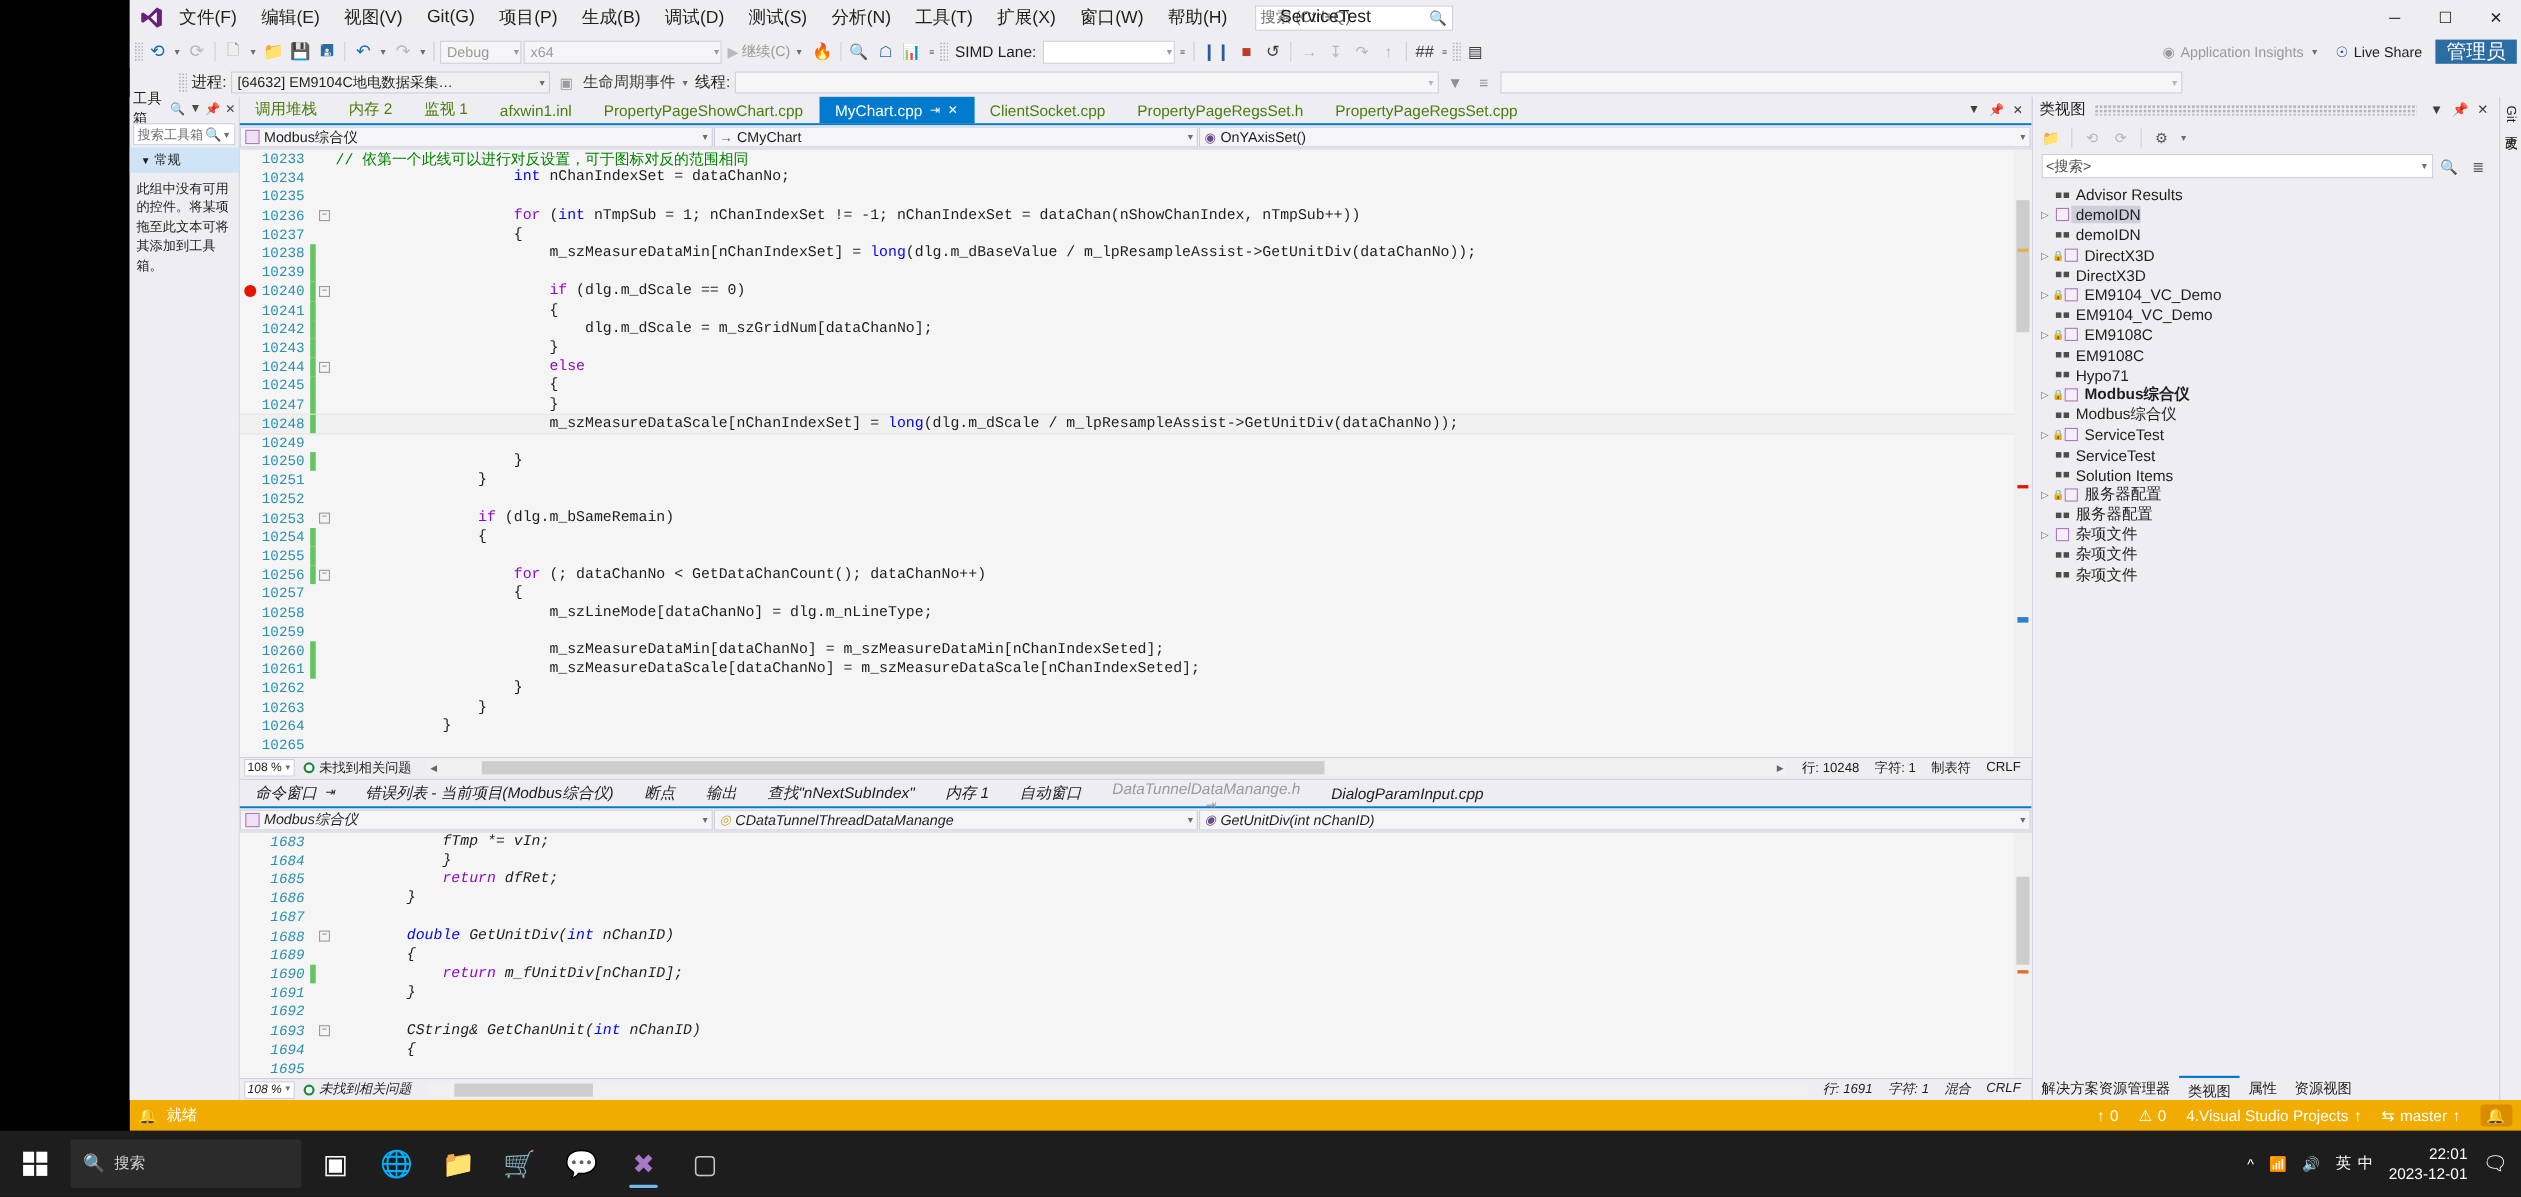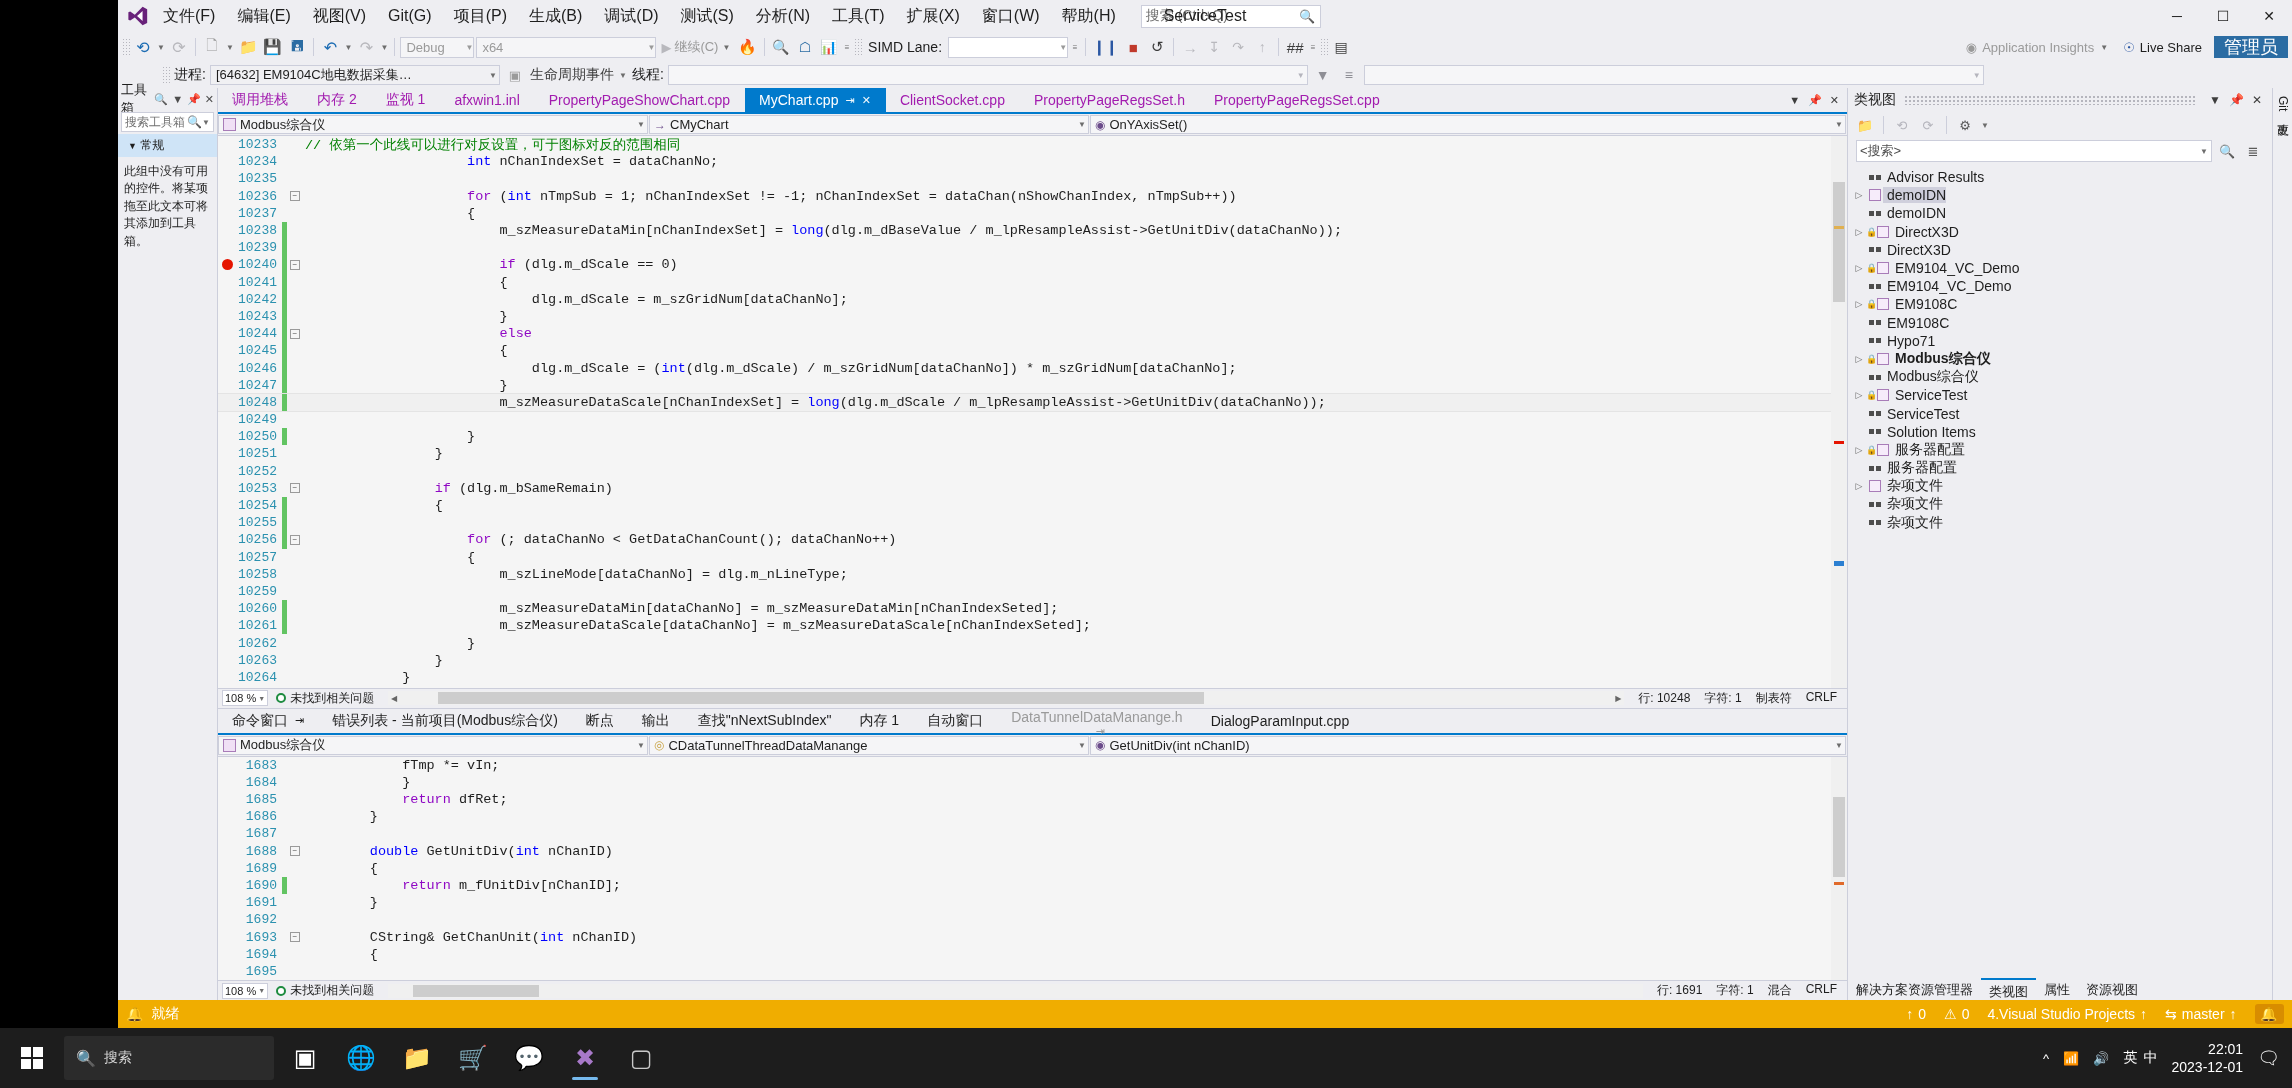--- a/index.html
+++ b/index.html
@@ -87,21 +87,21 @@
   .lp-head .sp { margin-left:auto; display:flex; gap:4px; font-size:11px; color:#4d4d4d;}
   .lp-search { height:20px; margin:2px 3px; border:1px solid #cccedb; background:#fff;
                display:flex; align-items:center; font-size:12px; color:#717171; padding:0 3px; }
   .lp-section { font-size:12px; color:#1e1e1e; padding:3px 3px 3px 10px; background:#cfe4f7; }
   .lp-note { font-size:12px; color:#1e1e1e; line-height:1.45; padding:6px 6px; }
 
   
   .editorcol { flex:1; display:flex; flex-direction:column; min-width:0; }
   .tabstrip { height:26px; background:#eeeef2; display:flex; align-items:stretch;
               border-bottom:2px solid #007acc; flex:0 0 26px; }
-  .tab { display:flex; align-items:center; padding:0 14px; font-size:14px; color:#a21caf;
+  .tab { display:flex; align-items:center; padding:0 14px; font-size:14px; color:#4d7c0f;
          white-space:nowrap; border-right:1px solid transparent; }
   .tab.active { background:#007acc; color:#fff;justify-content:center; }
   .tab .pin, .tab .x { margin-left:7px; font-size:11px; opacity:.95; }
   .tabstrip-end { margin-left:auto; display:flex; align-items:center; gap:8px; padding:0 8px;
                   font-size:11px; color:#3d3d3d;}
 
   
   .navbar { height:22px; background:#eeeef2; display:flex; align-items:stretch;
             border-bottom:1px solid #cccedb; flex:0 0 22px; }
   .navcombo { display:flex; align-items:center; border:1px solid #cccedb; background:#f5f5f7;
@@ -143,21 +143,21 @@
   .statusok { display:flex; align-items:center; gap:4px; }
   .okdot { width:10px; height:10px; border-radius:50%; background:#fff; border:2px solid #1d8b3f; }
   .hscroll { flex:1; height:14px; background:#f0f0f0; position:relative; margin:0 6px; }
   .hs-thumb { position:absolute; left:30%; width:48%; top:1px; bottom:1px; background:#cdcdcd; }
   .hs-arrow { position:absolute; top:0; bottom:0; width:12px; display:flex; align-items:center;
               justify-content:center; font-size:8px; color:#666; }
   .statend { display:flex; gap:14px; padding-right:6px; }
 
   
   .bottomdock { flex:0 0 268px; display:flex; flex-direction:column; background:#eeeef2;
-                border-top:1px solid #cccedb; }
+                border-top:1px solid #cccedb;font-style:italic; }
 
   
   .rightpane { width:425px; flex:0 0 425px; background:#eeeef2; display:flex; flex-direction:column;
                border-left:1px solid #cccedb; }
   .rp-head { height:24px; display:flex; align-items:center; padding:0 6px; font-size:14px; color:#1e1e1e; }
   .rp-head .dots { flex:1; height:10px; margin:0 8px;
     background-image:radial-gradient(#b5b5bd 45%, transparent 46%); background-size:4px 4px; }
   .rp-head .hb { padding:0 4px; font-size:12px; color:#3d3d3d; }
   .rp-tools { height:26px; display:flex; align-items:center; gap:4px; padding:0 6px; }
   .rp-tbtn { width:22px; height:20px; display:flex; align-items:center; justify-content:center;
@@ -446,21 +446,20 @@
             <div class="coderow"><div class="gutter-bp"></div><div class="lineno">10236</div><div class="changebar"></div><div class="outline"><div class="obox">−</div></div><div class="codetext"><span style="white-space:pre">                    </span><span class="kwp">for</span> (<span class="kw">int</span> nTmpSub = 1; nChanIndexSet != -1; nChanIndexSet = dataChan(nShowChanIndex, nTmpSub++))</div></div>
             <div class="coderow"><div class="gutter-bp"></div><div class="lineno">10237</div><div class="changebar"></div><div class="outline"></div><div class="codetext"><span style="white-space:pre">                    </span>{</div></div>
             <div class="coderow"><div class="gutter-bp"></div><div class="lineno">10238</div><div class="changebar chg-green"></div><div class="outline"></div><div class="codetext"><span style="white-space:pre">                        </span>m_szMeasureDataMin[nChanIndexSet] = <span class="kw">long</span>(dlg.m_dBaseValue / m_lpResampleAssist-&gt;GetUnitDiv(dataChanNo));</div></div>
             <div class="coderow"><div class="gutter-bp"></div><div class="lineno">10239</div><div class="changebar chg-green"></div><div class="outline"></div><div class="codetext"><span style="white-space:pre"></span></div></div>
             <div class="coderow"><div class="gutter-bp"><div class="bpdot"></div></div><div class="lineno">10240</div><div class="changebar chg-green"></div><div class="outline"><div class="obox">−</div></div><div class="codetext"><span style="white-space:pre">                        </span><span class="kwp">if</span> (dlg.m_dScale == 0)</div></div>
             <div class="coderow"><div class="gutter-bp"></div><div class="lineno">10241</div><div class="changebar chg-green"></div><div class="outline"></div><div class="codetext"><span style="white-space:pre">                        </span>{</div></div>
             <div class="coderow"><div class="gutter-bp"></div><div class="lineno">10242</div><div class="changebar chg-green"></div><div class="outline"></div><div class="codetext"><span style="white-space:pre">                            </span>dlg.m_dScale = m_szGridNum[dataChanNo];</div></div>
             <div class="coderow"><div class="gutter-bp"></div><div class="lineno">10243</div><div class="changebar chg-green"></div><div class="outline"></div><div class="codetext"><span style="white-space:pre">                        </span>}</div></div>
             <div class="coderow"><div class="gutter-bp"></div><div class="lineno">10244</div><div class="changebar chg-green"></div><div class="outline"><div class="obox">−</div></div><div class="codetext"><span style="white-space:pre">                        </span><span class="kwp">else</span></div></div>
             <div class="coderow"><div class="gutter-bp"></div><div class="lineno">10245</div><div class="changebar chg-green"></div><div class="outline"></div><div class="codetext"><span style="white-space:pre">                        </span>{</div></div>
-            <div class="coderow"><div class="gutter-bp"></div><div class="lineno">10246</div><div class="changebar chg-green"></div><div class="outline"></div><div class="codetext"><span style="white-space:pre">                            </span>dlg.m_dScale = (<span class="kw">int</span>(dlg.m_dScale) / m_szGridNum[dataChanNo]) * m_szGridNum[dataChanNo];</div></div>
             <div class="coderow"><div class="gutter-bp"></div><div class="lineno">10247</div><div class="changebar chg-green"></div><div class="outline"></div><div class="codetext"><span style="white-space:pre">                        </span>}</div></div>
             <div class="coderow curline"><div class="gutter-bp"></div><div class="lineno">10248</div><div class="changebar chg-green"></div><div class="outline"></div><div class="codetext"><span style="white-space:pre">                        </span>m_szMeasureDataScale[nChanIndexSet] = <span class="kw">long</span>(dlg.m_dScale / m_lpResampleAssist-&gt;GetUnitDiv(dataChanNo));</div></div>
             <div class="coderow"><div class="gutter-bp"></div><div class="lineno">10249</div><div class="changebar"></div><div class="outline"></div><div class="codetext"><span style="white-space:pre"></span></div></div>
             <div class="coderow"><div class="gutter-bp"></div><div class="lineno">10250</div><div class="changebar chg-green"></div><div class="outline"></div><div class="codetext"><span style="white-space:pre">                    </span>}</div></div>
             <div class="coderow"><div class="gutter-bp"></div><div class="lineno">10251</div><div class="changebar"></div><div class="outline"></div><div class="codetext"><span style="white-space:pre">                </span>}</div></div>
             <div class="coderow"><div class="gutter-bp"></div><div class="lineno">10252</div><div class="changebar"></div><div class="outline"></div><div class="codetext"><span style="white-space:pre"></span></div></div>
             <div class="coderow"><div class="gutter-bp"></div><div class="lineno">10253</div><div class="changebar"></div><div class="outline"><div class="obox">−</div></div><div class="codetext"><span style="white-space:pre">                </span><span class="kwp">if</span> (dlg.m_bSameRemain)</div></div>
             <div class="coderow"><div class="gutter-bp"></div><div class="lineno">10254</div><div class="changebar chg-green"></div><div class="outline"></div><div class="codetext"><span style="white-space:pre">                </span>{</div></div>
             <div class="coderow"><div class="gutter-bp"></div><div class="lineno">10255</div><div class="changebar chg-green"></div><div class="outline"></div></div>
             <div class="coderow"><div class="gutter-bp"></div><div class="lineno">10256</div><div class="changebar chg-green"></div><div class="outline"><div class="obox">−</div></div><div class="codetext"><span style="white-space:pre">                    </span><span class="kwp">for</span> (; dataChanNo &lt; GetDataChanCount(); dataChanNo++)</div></div>

